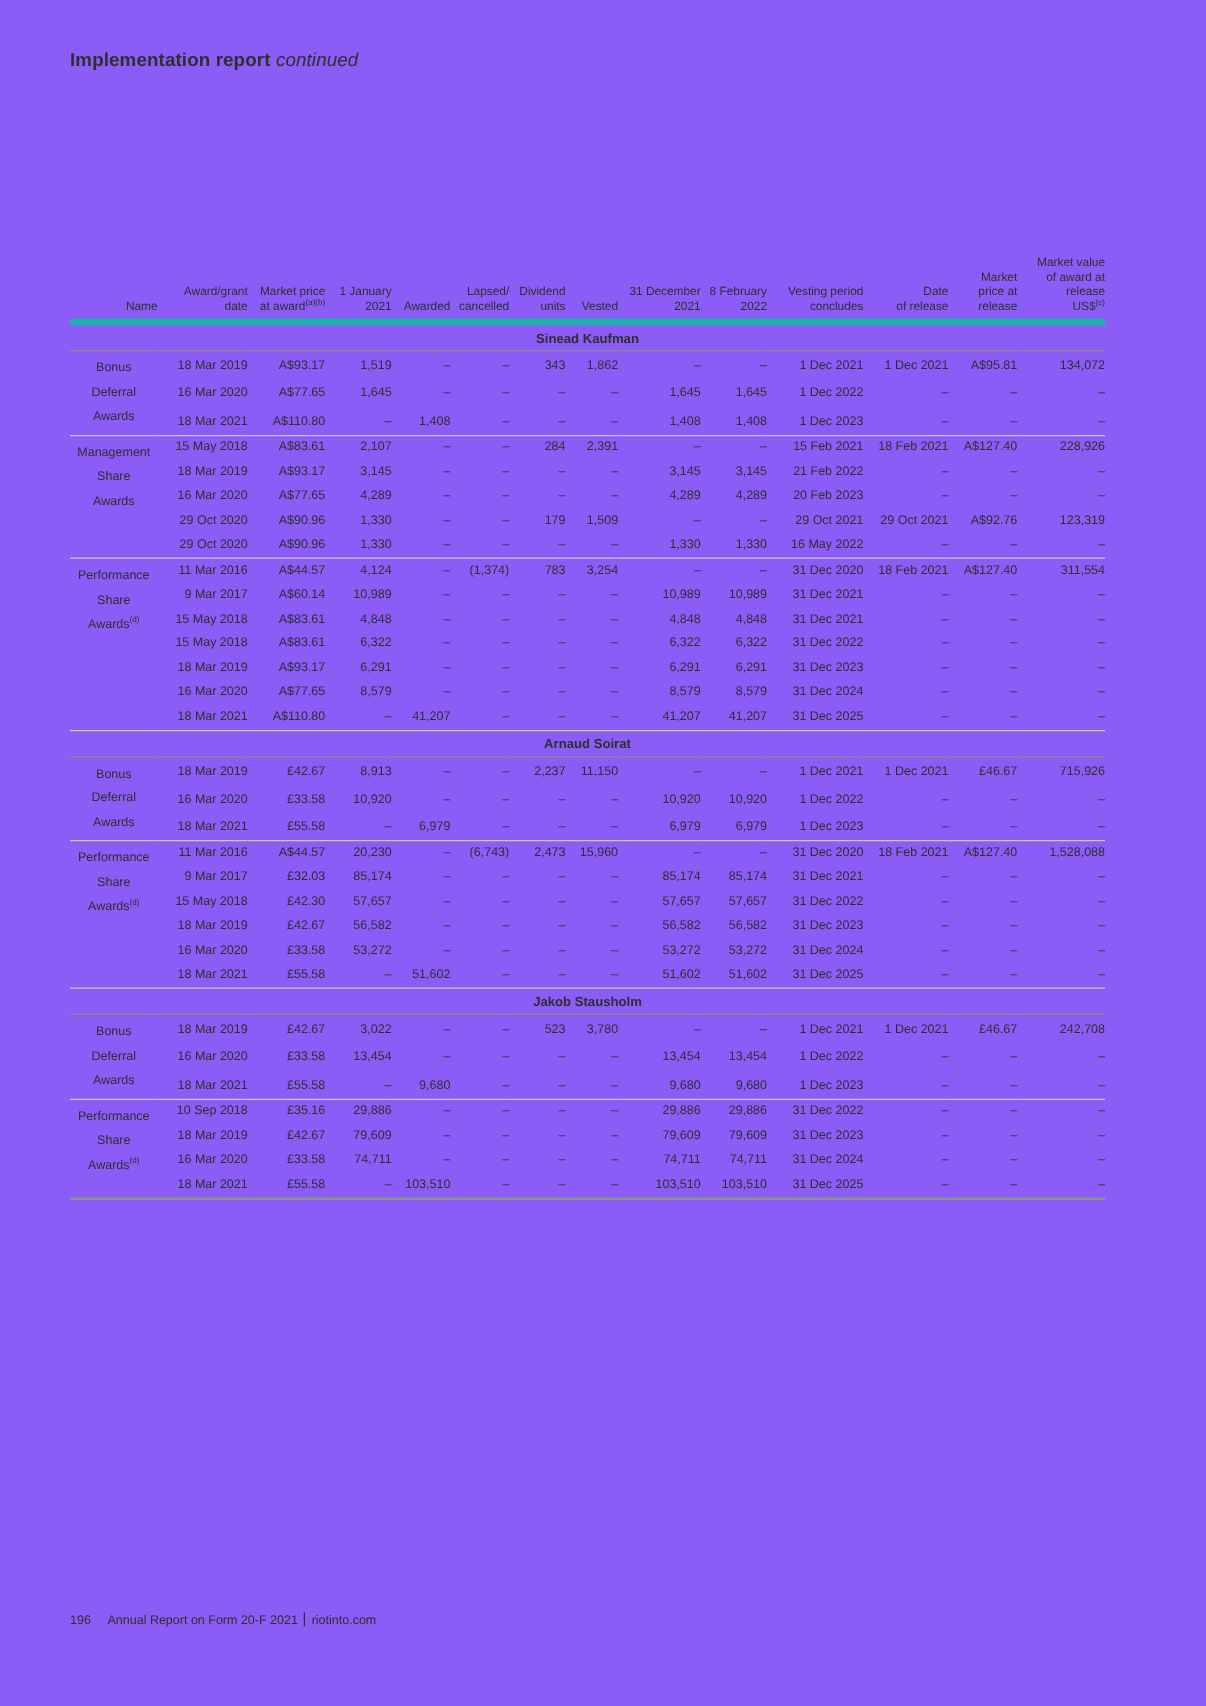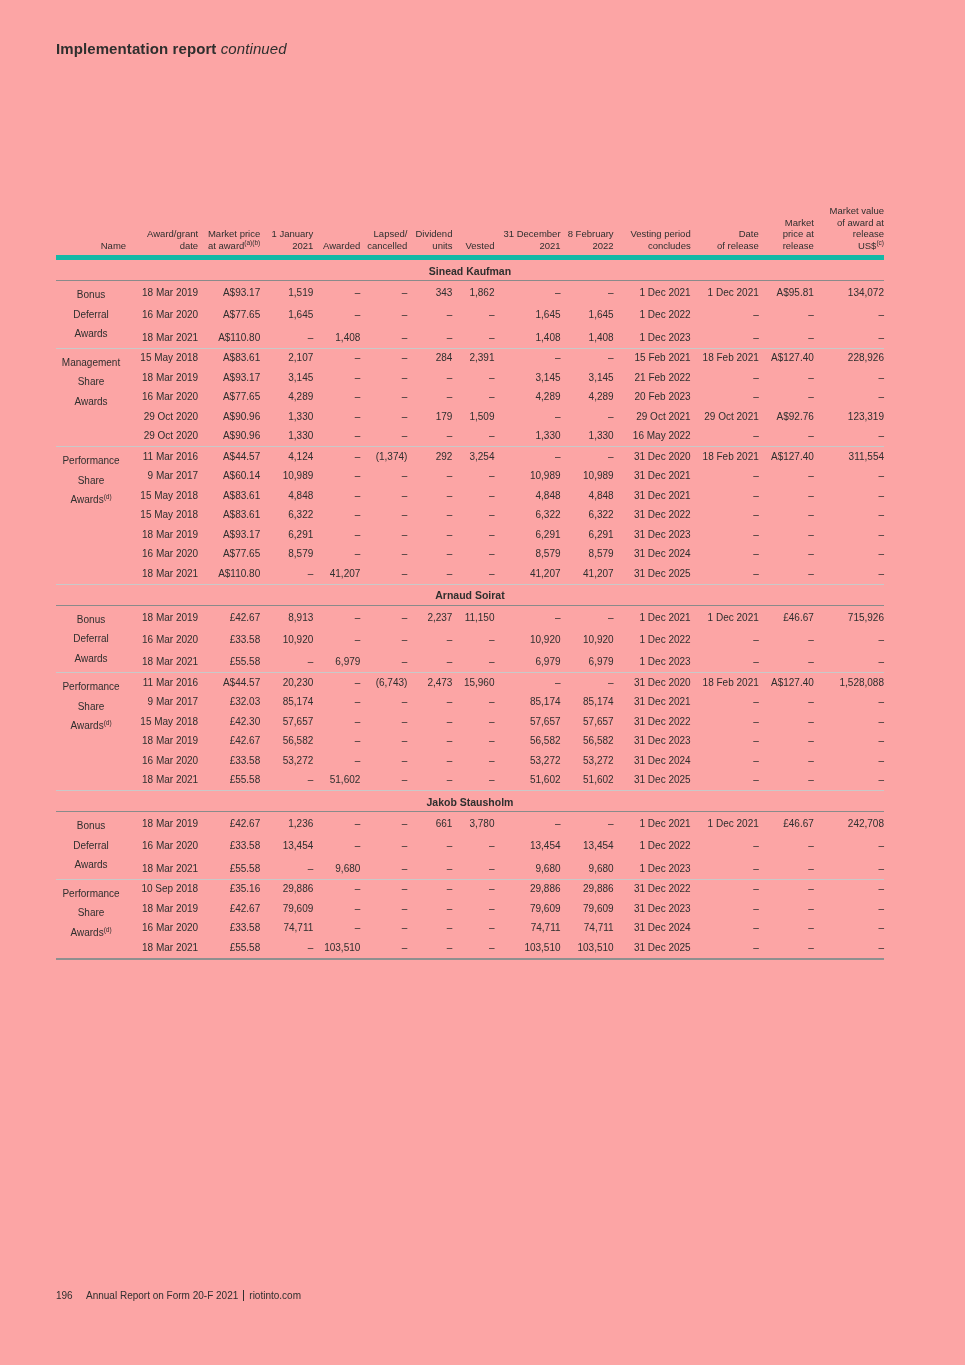--- a/index.html
+++ b/index.html
@@ -1,17 +1,17 @@
 <!DOCTYPE html>
 <html><head>
 <meta charset="utf-8">
 <style>
   html,body { margin:0; padding:0; background:#ffffff; }
   .page {
-    position:relative; width:965px; height:1365px; background:#fca5a5;
+    position:relative; width:965px; height:1365px; background:#8b5cf6;
     font-family:"Liberation Sans", sans-serif; color:#2f2f2e; overflow:hidden;
   }
   .title { position:absolute; left:56px; top:40px; font-size:15px; letter-spacing:.1px; }
   .title .t-bold { font-weight:bold; }
   .title .t-cont { font-style:italic; font-weight:normal; }
 
   .table-wrap { position:absolute; left:56px; top:205px; width:828px; }
   table { border-collapse:collapse; table-layout:fixed; width:828px; }
   th {
     font-weight:normal; font-size:9.5px; line-height:11.5px; vertical-align:bottom;
@@ -211,21 +211,21 @@
             <td>–</td>
             <td>–</td>
           </tr>
           <tr>
             <td class="name-cell gb-light" rowspan="7">Performance<br>Share<br>Awards<sup>(d)</sup></td>
             <td>11 Mar 2016</td>
             <td>A$44.57</td>
             <td>4,124</td>
             <td>–</td>
             <td>(1,374)</td>
-            <td>292</td>
+            <td>783</td>
             <td>3,254</td>
             <td>–</td>
             <td>–</td>
             <td>31 Dec 2020</td>
             <td>18 Feb 2021</td>
             <td>A$127.40</td>
             <td>311,554</td>
           </tr>
           <tr>
             <td>9 Mar 2017</td>
@@ -457,24 +457,24 @@
             <td>–</td>
             <td>–</td>
           </tr>
           <tr class="section-row">
             <td colspan="14">Jakob Stausholm</td>
           </tr>
           <tr>
             <td class="name-cell gb-light" rowspan="3">Bonus<br>Deferral<br>Awards</td>
             <td>18 Mar 2019</td>
             <td>£42.67</td>
-            <td>1,236</td>
-            <td>–</td>
-            <td>–</td>
-            <td>661</td>
+            <td>3,022</td>
+            <td>–</td>
+            <td>–</td>
+            <td>523</td>
             <td>3,780</td>
             <td>–</td>
             <td>–</td>
             <td>1 Dec 2021</td>
             <td>1 Dec 2021</td>
             <td>£46.67</td>
             <td>242,708</td>
           </tr>
           <tr>
             <td>16 Mar 2020</td>

